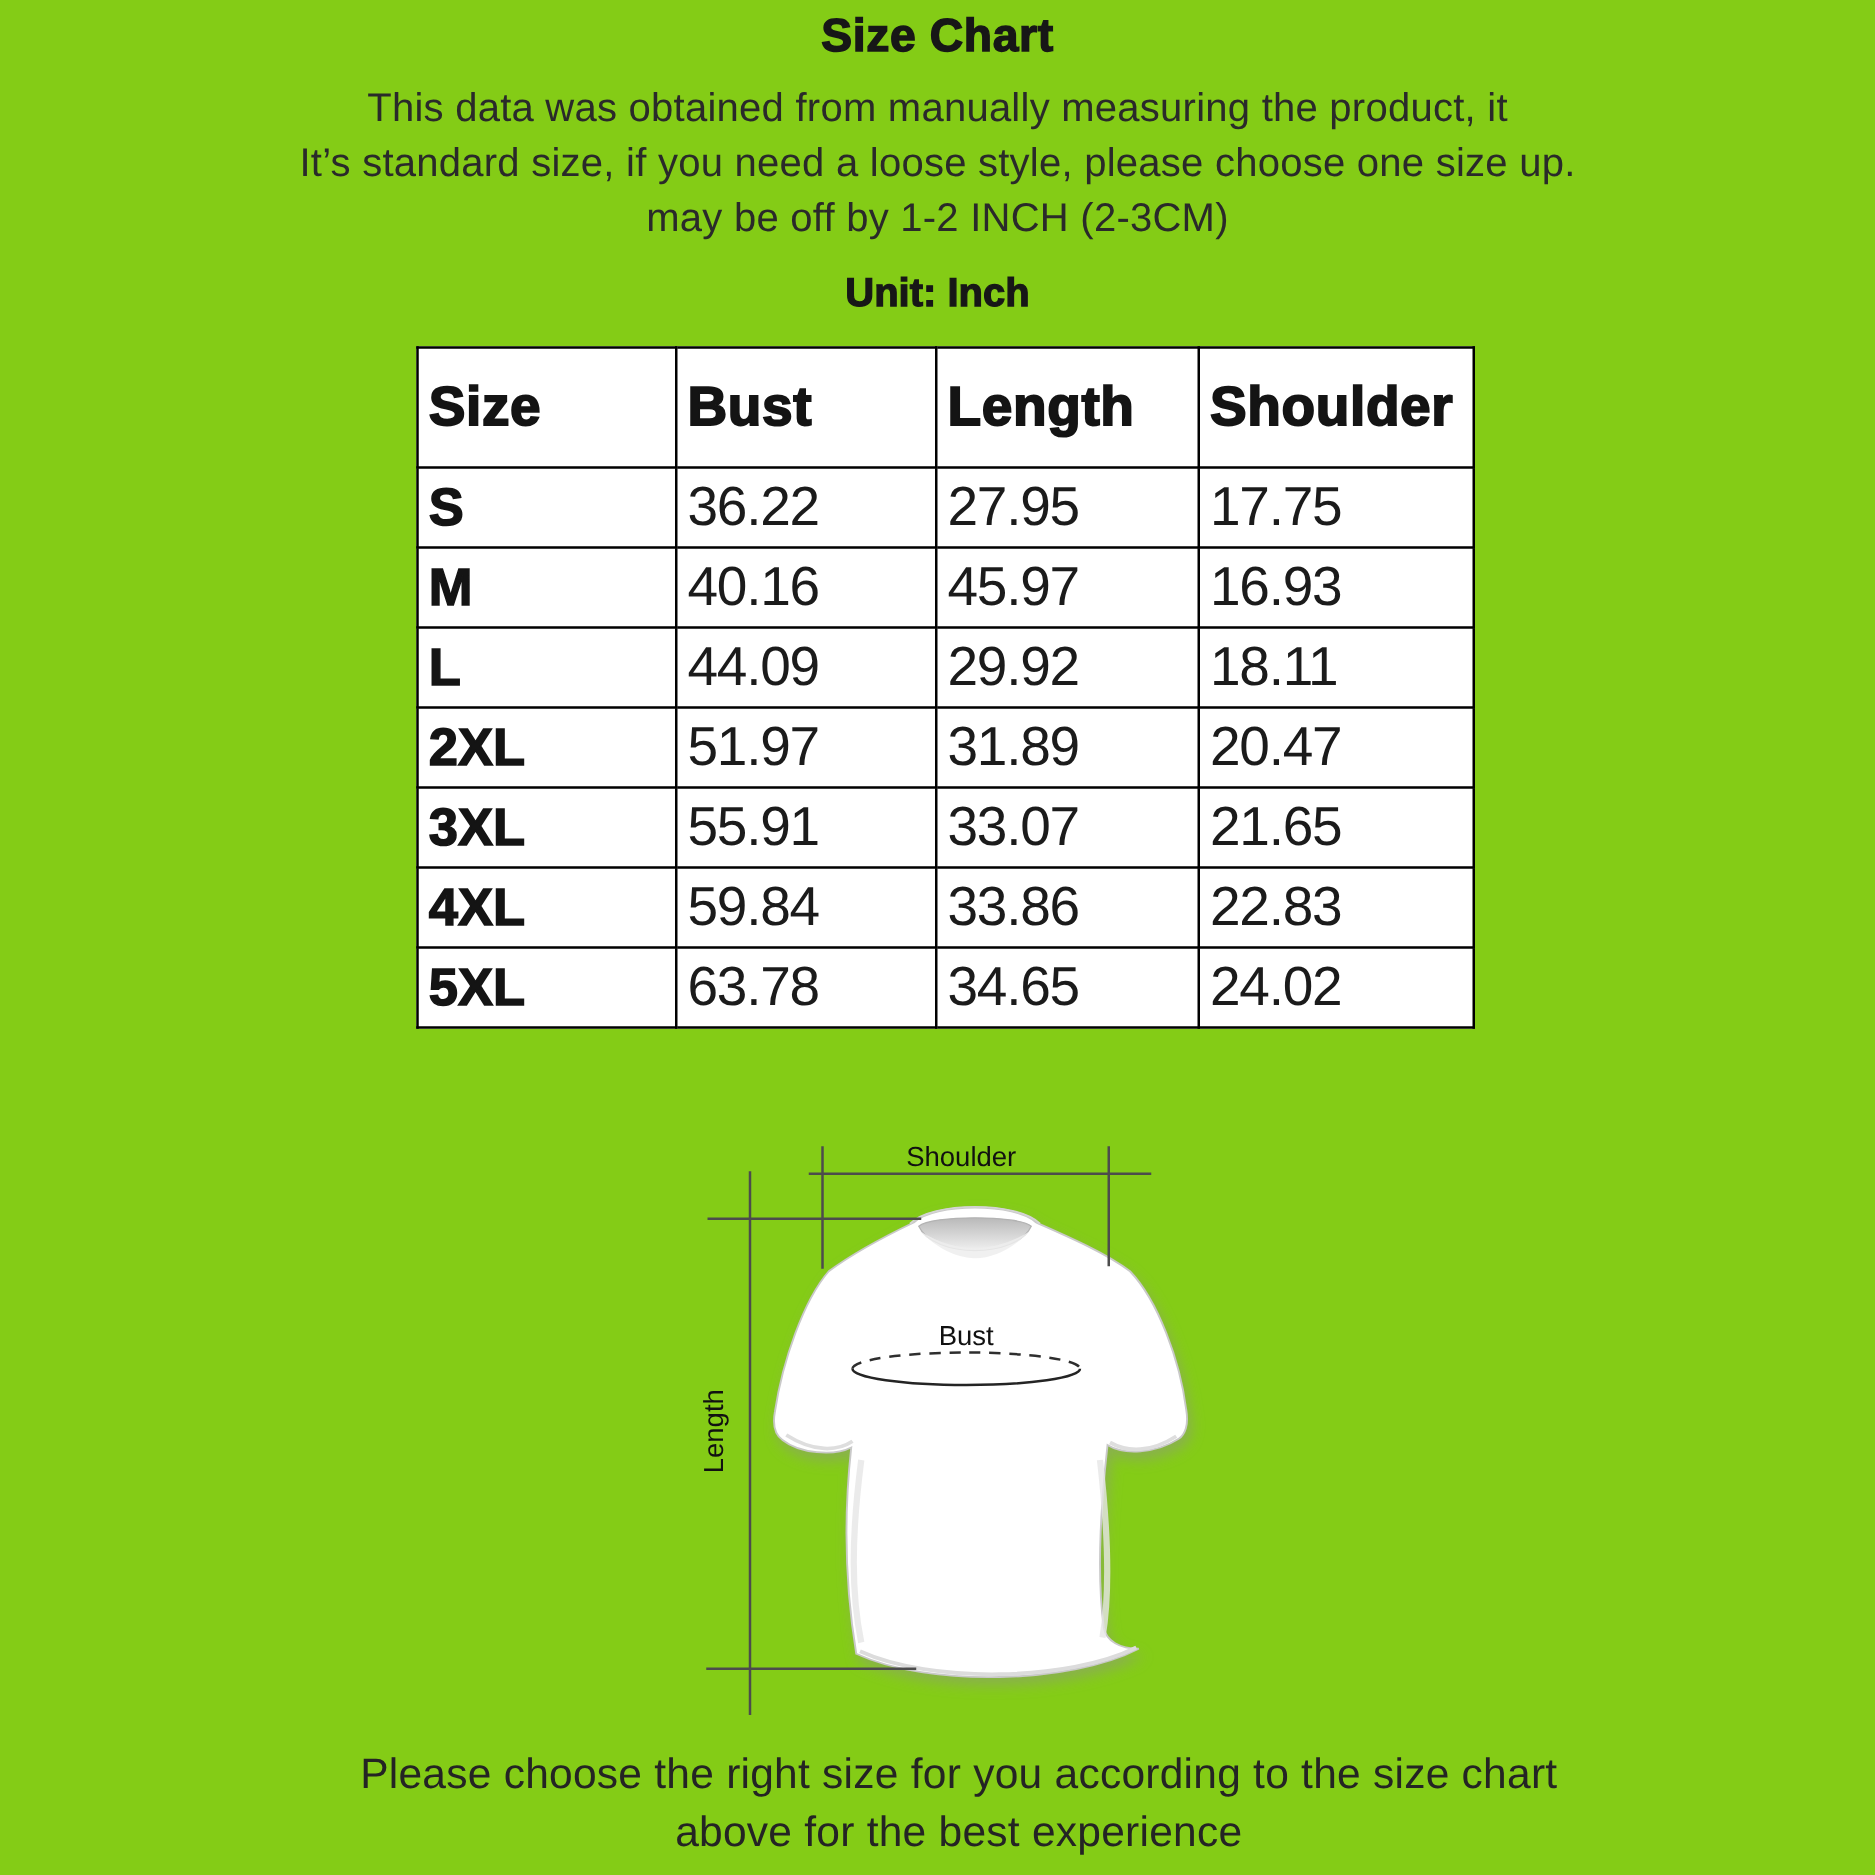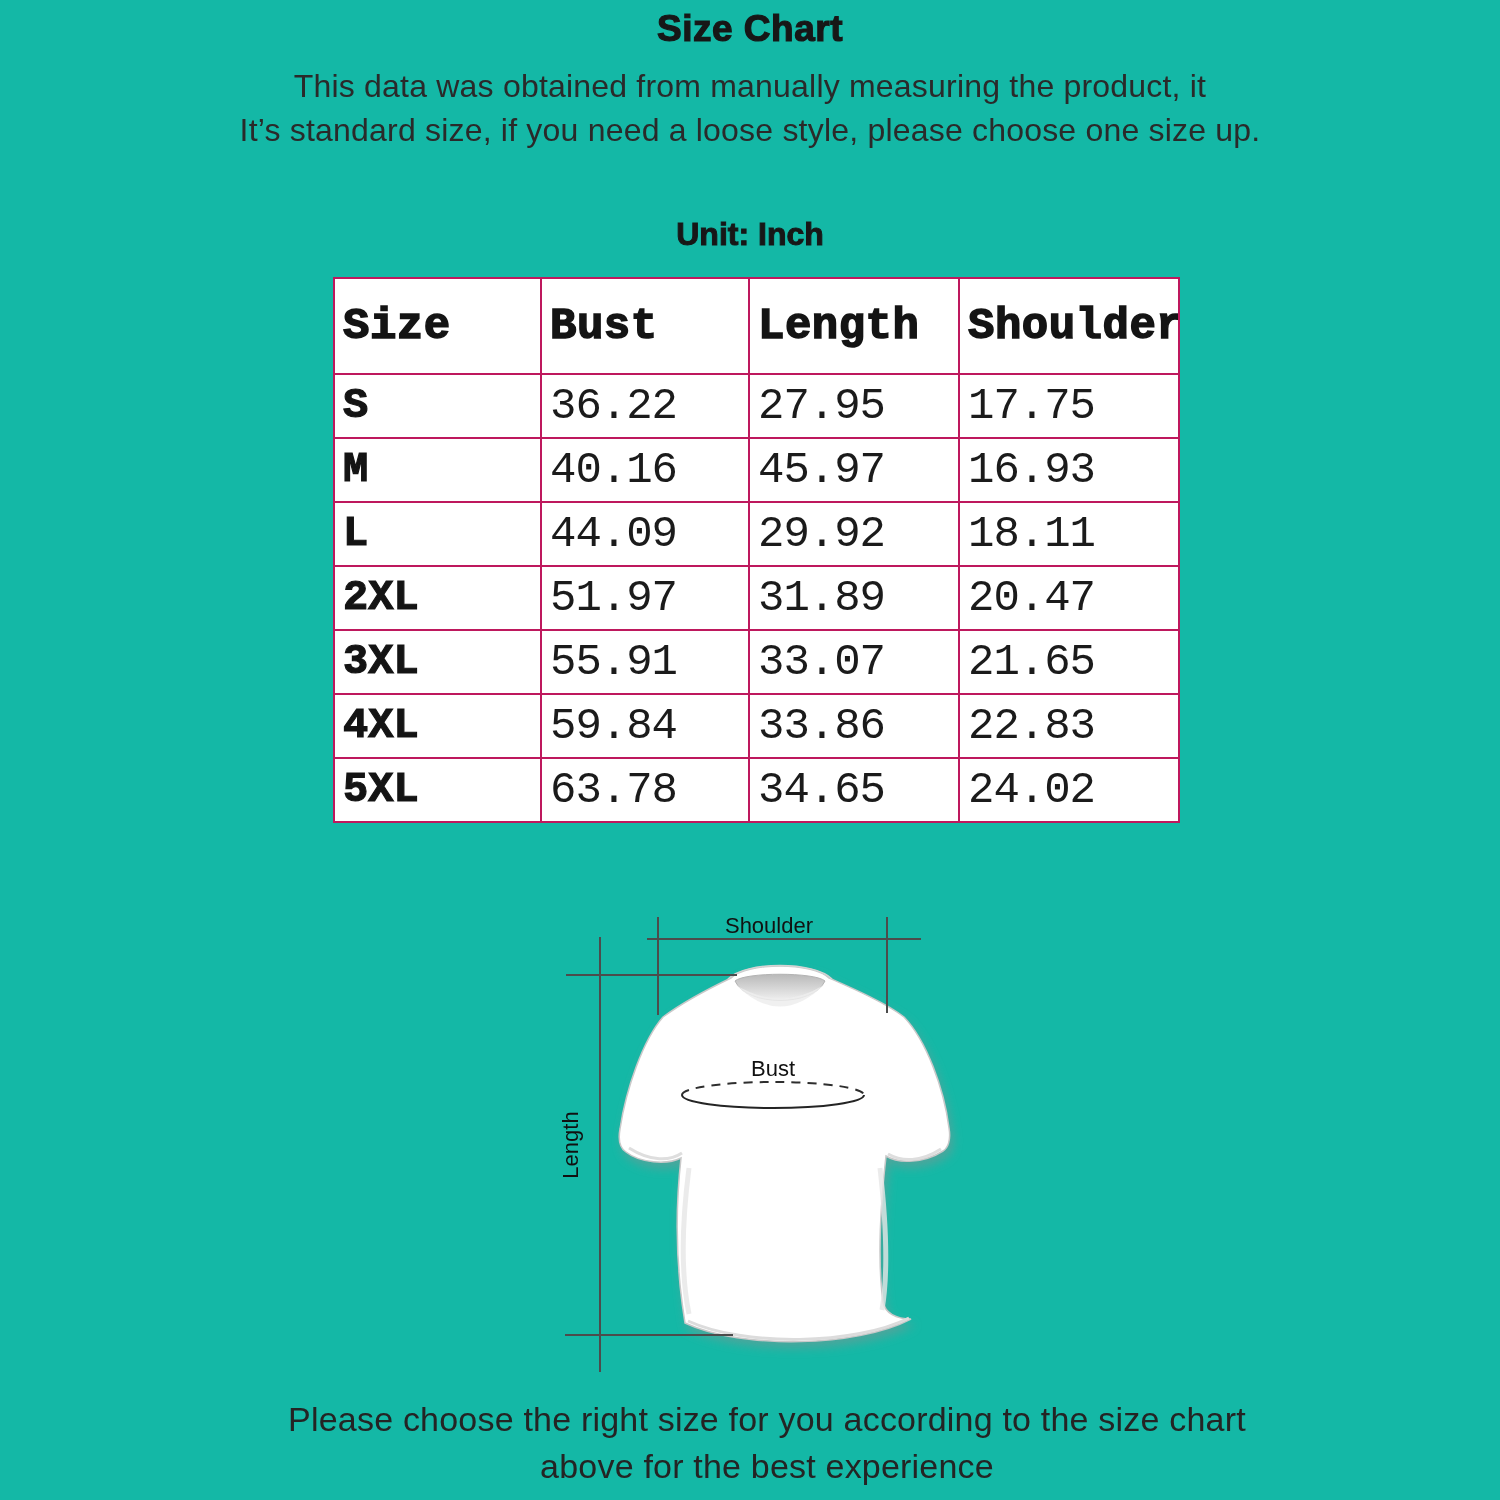--- a/index.html
+++ b/index.html
@@ -1,20 +1,20 @@
 <!DOCTYPE html>
 <html><head>
 <meta charset="utf-8">
 <style>
   html, body { margin: 0; padding: 0; background: #ffffff; }
   #canvas {
     position: relative;
     width: 1500px;
     height: 1500px;
-    background: #14b8a6;
+    background: #84cc16;
     overflow: hidden;
     font-family: "Liberation Sans", "DejaVu Sans", sans-serif;
     color: #1e1e1e;
   }
   .abs { position: absolute; }
   .centered { left: 0; width: 100%; text-align: center; }
 
   .page-title {
     top: 8px;
     font-size: 37px;
@@ -51,27 +51,26 @@
   table.size-table {
     position: absolute;
     left: 333px;
     top: 277px;
     width: 845px;
     border-collapse: collapse;
     table-layout: fixed;
     background: #ffffff;
   }
   table.size-table th, table.size-table td {
-    border: 2px solid #be185d;
+    border: 2px solid #000000;
     text-align: left;
     vertical-align: middle;
     padding: 0 0 0 8px;
     overflow: hidden;
     white-space: nowrap;
-    font-family: Liberation Mono, monospace;
   }
   table.size-table tr.head-row { height: 96px; }
   table.size-table tr.data-row { height: 64px; }
   table.size-table th {
     font-size: 44px;
     font-weight: 800;
     color: #141414;
     -webkit-text-stroke: 1.5px #141414;
     letter-spacing: 0.5px;
   }
@@ -106,20 +105,21 @@
 
 <div id="canvas">
 
   <div class="abs centered page-title">
     <span>Size Chart</span>
   </div>
 
   <div class="abs centered intro">
     <div>This data was obtained from manually measuring the product, it</div>
     <div>It’s standard size, if you need a loose style, please choose one size up.</div>
+    <div>may be off by 1-2 INCH (2-3CM)</div>
   </div>
 
   <div class="abs centered unit-label">Unit: Inch</div>
 
   <table class="size-table">
     <colgroup>
       <col style="width:207px">
         <col style="width:208px">
         <col style="width:210px">
         <col style="width:220px">

